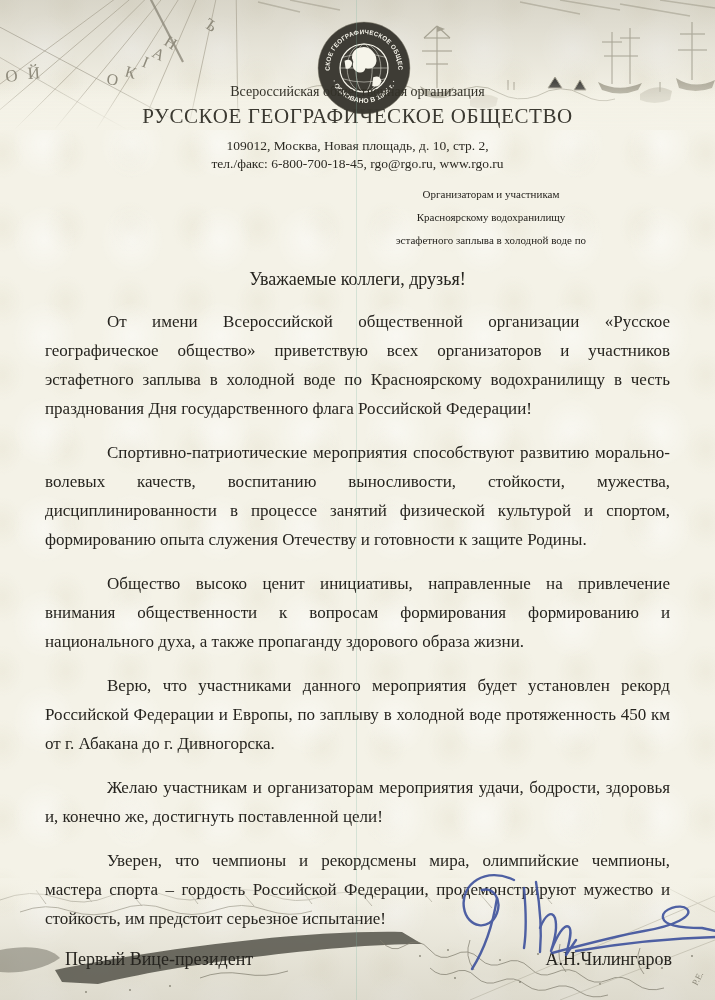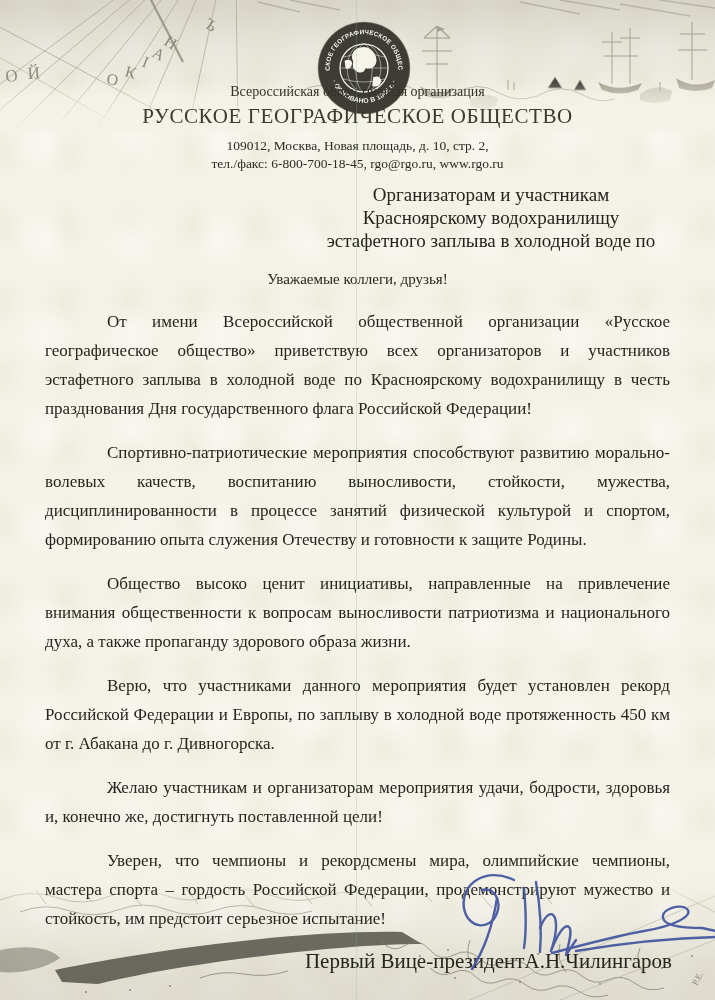--- a/index.html
+++ b/index.html
@@ -16,26 +16,26 @@
   }
   .top-band { position:absolute; left:0; top:0; width:715px; height:130px; z-index:1; }
   .seal { position:absolute; left:317px; top:21px; width:94px; height:94px; z-index:2; }
   .content { position:relative; z-index:3; }
   .org-type { padding-top:84px; text-align:center; font-size:14px; line-height:16px; color:#343229; }
   .org-name { margin:2px 0 0 0; text-align:center; font-size:21px; line-height:28px;
               font-weight:normal; letter-spacing:.6px; color:#3b3931; }
   .addr { text-align:center; font-weight:normal; font-size:13.5px; line-height:18px; color:#2c2a23; }
   .addr-first { margin-top:7px; }
   .recipient { width:332px; margin:10px 58px 0 auto; text-align:center;
-               font-size:19px; line-height:23px; color:#26241f; }
-  .salutation { margin-top:14px; text-align:center; font-size:15px; line-height:26px; }
+               font-size:11px; line-height:23px; color:#26241f; }
+  .salutation { margin-top:14px; text-align:center; font-size:18px; line-height:26px; }
   .letter-body { margin:6px 30px 0 30px; text-align:justify; font-size:17px; line-height:29px; }
   .letter-body p { margin:15px; text-indent:62px; }
-  .sig-row { display:flex; justify-content:flex-end; align-items:baseline;
-             margin:16px 43px 12px 65px; font-size:21px; position:relative; z-index:4; }
+  .sig-row { display:flex; justify-content:space-between; align-items:baseline;
+             margin:16px 43px 12px 65px; font-size:18px; position:relative; z-index:4; }
   .bottom-band { position:absolute; left:0; bottom:0; width:715px; height:122px; z-index:0; }
   .autograph { position:absolute; left:424px; top:866px; width:292px; height:112px; z-index:5; }
   .fold-line { position:absolute; left:356px; top:0; width:1px; height:1000px;
                background:rgba(122,182,162,.26); z-index:6; pointer-events:none; }
   .eng { stroke:#9a9585; fill:none; stroke-width:1; }
   .map-letter { font-family:"Liberation Serif", serif; fill:#8f8b7c; }
   .seal-ring-text { font-family:"Liberation Sans", sans-serif; font-weight:bold; fill:#f6f4ea; }
 </style>
 </head>
 <body>
@@ -176,21 +176,21 @@
       <div>Организаторам и участникам</div>
       <div>Красноярскому водохранилищу</div>
       <div>эстафетного заплыва в холодной воде по</div>
     </div>
 
     <div class="salutation">Уважаемые коллеги, друзья!</div>
 
     <div class="letter-body">
       <p>От имени Всероссийской общественной организации «Русское географическое общество» приветствую всех организаторов и участников эстафетного заплыва в холодной воде по Красноярскому водохранилищу в честь празднования Дня государственного флага Российской Федерации!</p>
       <p>Спортивно-патриотические мероприятия способствуют развитию морально-волевых качеств, воспитанию выносливости, стойкости, мужества, дисциплинированности в процессе занятий физической культурой и спортом, формированию опыта служения Отечеству и готовности к защите Родины.</p>
-      <p>Общество высоко ценит инициативы, направленные на привлечение внимания общественности к вопросам выносливости патриотизма и национального духа, а также пропаганду здорового образа жизни.</p>
+      <p>Общество высоко ценит инициативы, направленные на привлечение внимания общественности к вопросам формирования формированию и национального духа, а также пропаганду здорового образа жизни.</p>
       <p>Верю, что участниками данного мероприятия будет установлен рекорд Российской Федерации и Европы, по заплыву в холодной воде протяженность 450 км от г. Абакана до г. Дивногорска.</p>
       <p>Желаю участникам и организаторам мероприятия удачи, бодрости, здоровья и, конечно же, достигнуть поставленной цели!</p>
       <p>Уверен, что чемпионы и рекордсмены мира, олимпийские чемпионы, мастера спорта – гордость Российской Федерации, продемонстрируют мужество и стойкость, им предстоит серьезное испытание!</p>
     </div>
 
     <div class="sig-row">
       <span>Первый Вице-президент</span>
       <span>А.Н.Чилингаров</span>
     </div>
   </div>

